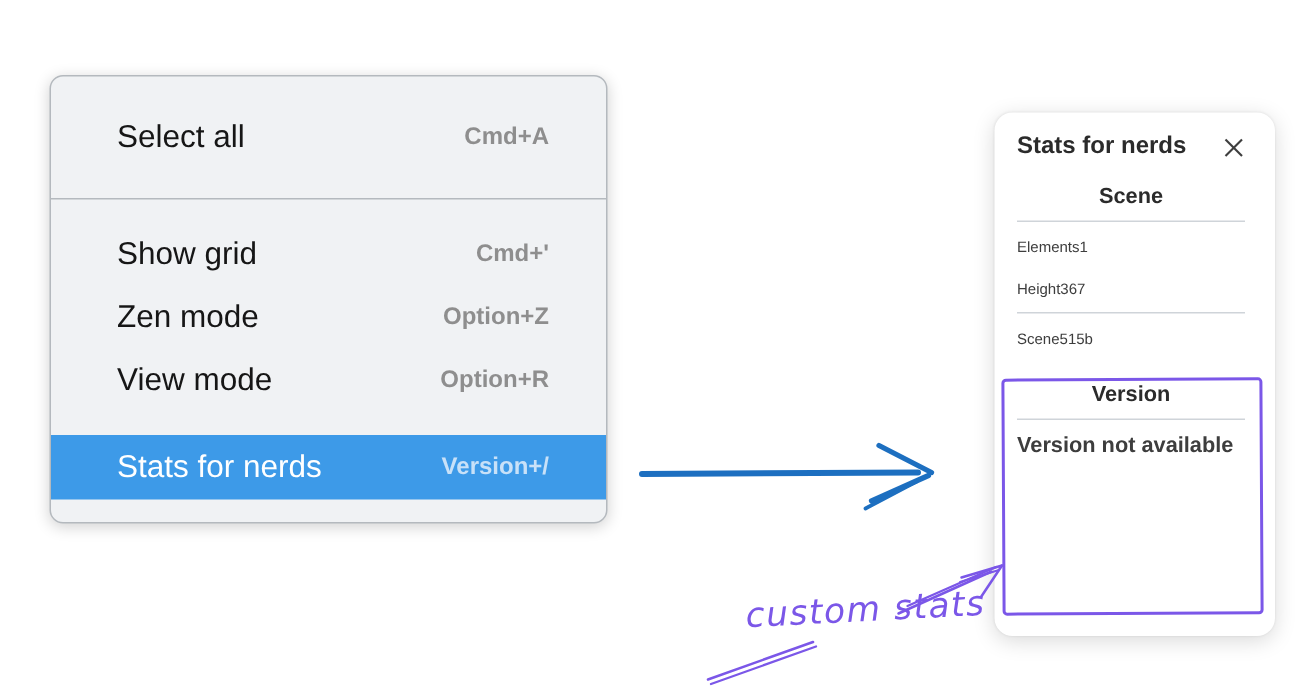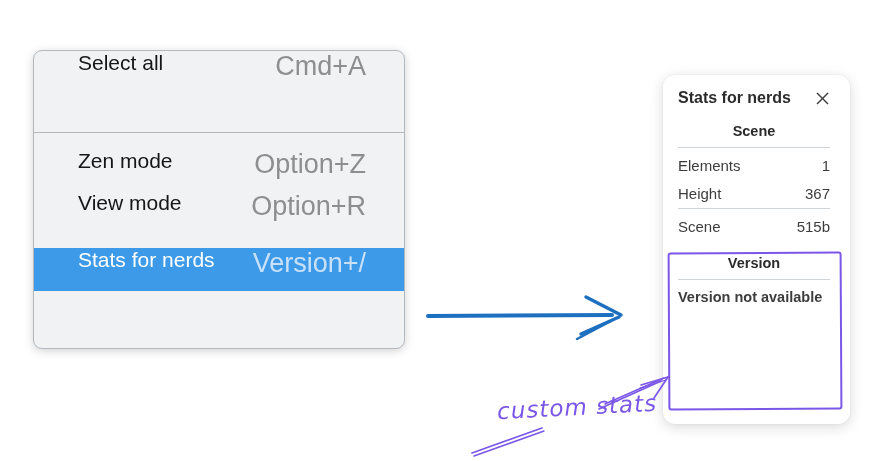--- a/index.html
+++ b/index.html
@@ -17,27 +17,27 @@
     position: absolute; left: 33px; top: 50px;
     width: 372px; height: 299px;
     background: #f0f2f4;
     border: 1px solid #b4b9be;
     border-radius: 9px;
     box-shadow: 0 2px 10px rgba(0,0,0,0.18);
     overflow: hidden;
   }
   .menu-item {
     height: 42px;
-    display: flex; justify-content: space-between;
+    display: flex; align-items: center; justify-content: space-between;
     padding: 0 38px 0 44px;
     font-size: 21px; color: #161616;
     cursor: default;
   }
   .menu-item.first { height: 81px; }
-  .menu-item .shortcut { color: #8e8e8e; font-size: 27px; }
+  .menu-item .shortcut { color: #8e8e8e; font-size: 16px; font-weight: bold; }
   .menu-divider { border-top: 1px solid #b4b9be; height: 0; }
   .menu-group2 { padding-top: 16px; }
   .menu-item.highlighted {
     background: #3d9ae8;
     color: #ffffff;
     margin-top: 15px;
     height: 43px;
   }
   .menu-item.highlighted .shortcut { color: #c8e1f8; }
 
@@ -64,22 +64,22 @@
   .section-heading {
     text-align: center; font-weight: 700; font-size: 14.5px;
     color: #2b2b2b;
     margin: 12px 0 6px; height: 20px; line-height: 20px;
   }
   .panel hr {
     border: none; border-top: 1px solid #cfd4d9;
     margin: 0 0 4px 0;
   }
   .stat-row {
-    display: flex; justify-content: space-between;
-    font-size: 15px; line-height: 28px;
+    display: flex; 
+    font-size: 10px; line-height: 28px;
   }
   .version-note { font-size: 14.5px; line-height: 26px; margin-top: 4px; font-weight: bold; }
 
   
   .anno-rect {
     position: absolute; left: 668px; top: 252px;
     width: 174px; height: 158px;
     border: 2px solid #7b57e8;
     border-radius: 3px;
     transform: rotate(-0.3deg);
@@ -107,20 +107,24 @@
 </head>
 <body>
 
 <div class="menu">
   <div class="menu-item first">
     <span>Select all</span>
     <span class="shortcut">Cmd+A</span>
   </div>
   <div class="menu-divider"></div>
   <div class="menu-group2">
+    <div class="menu-item">
+      <span>Show grid</span>
+      <span class="shortcut">Cmd+'</span>
+    </div>
     <div class="menu-item">
       <span>Zen mode</span>
       <span class="shortcut">Option+Z</span>
     </div>
     <div class="menu-item">
       <span>View mode</span>
       <span class="shortcut">Option+R</span>
     </div>
     <div class="menu-item highlighted">
       <span>Stats for nerds</span>

